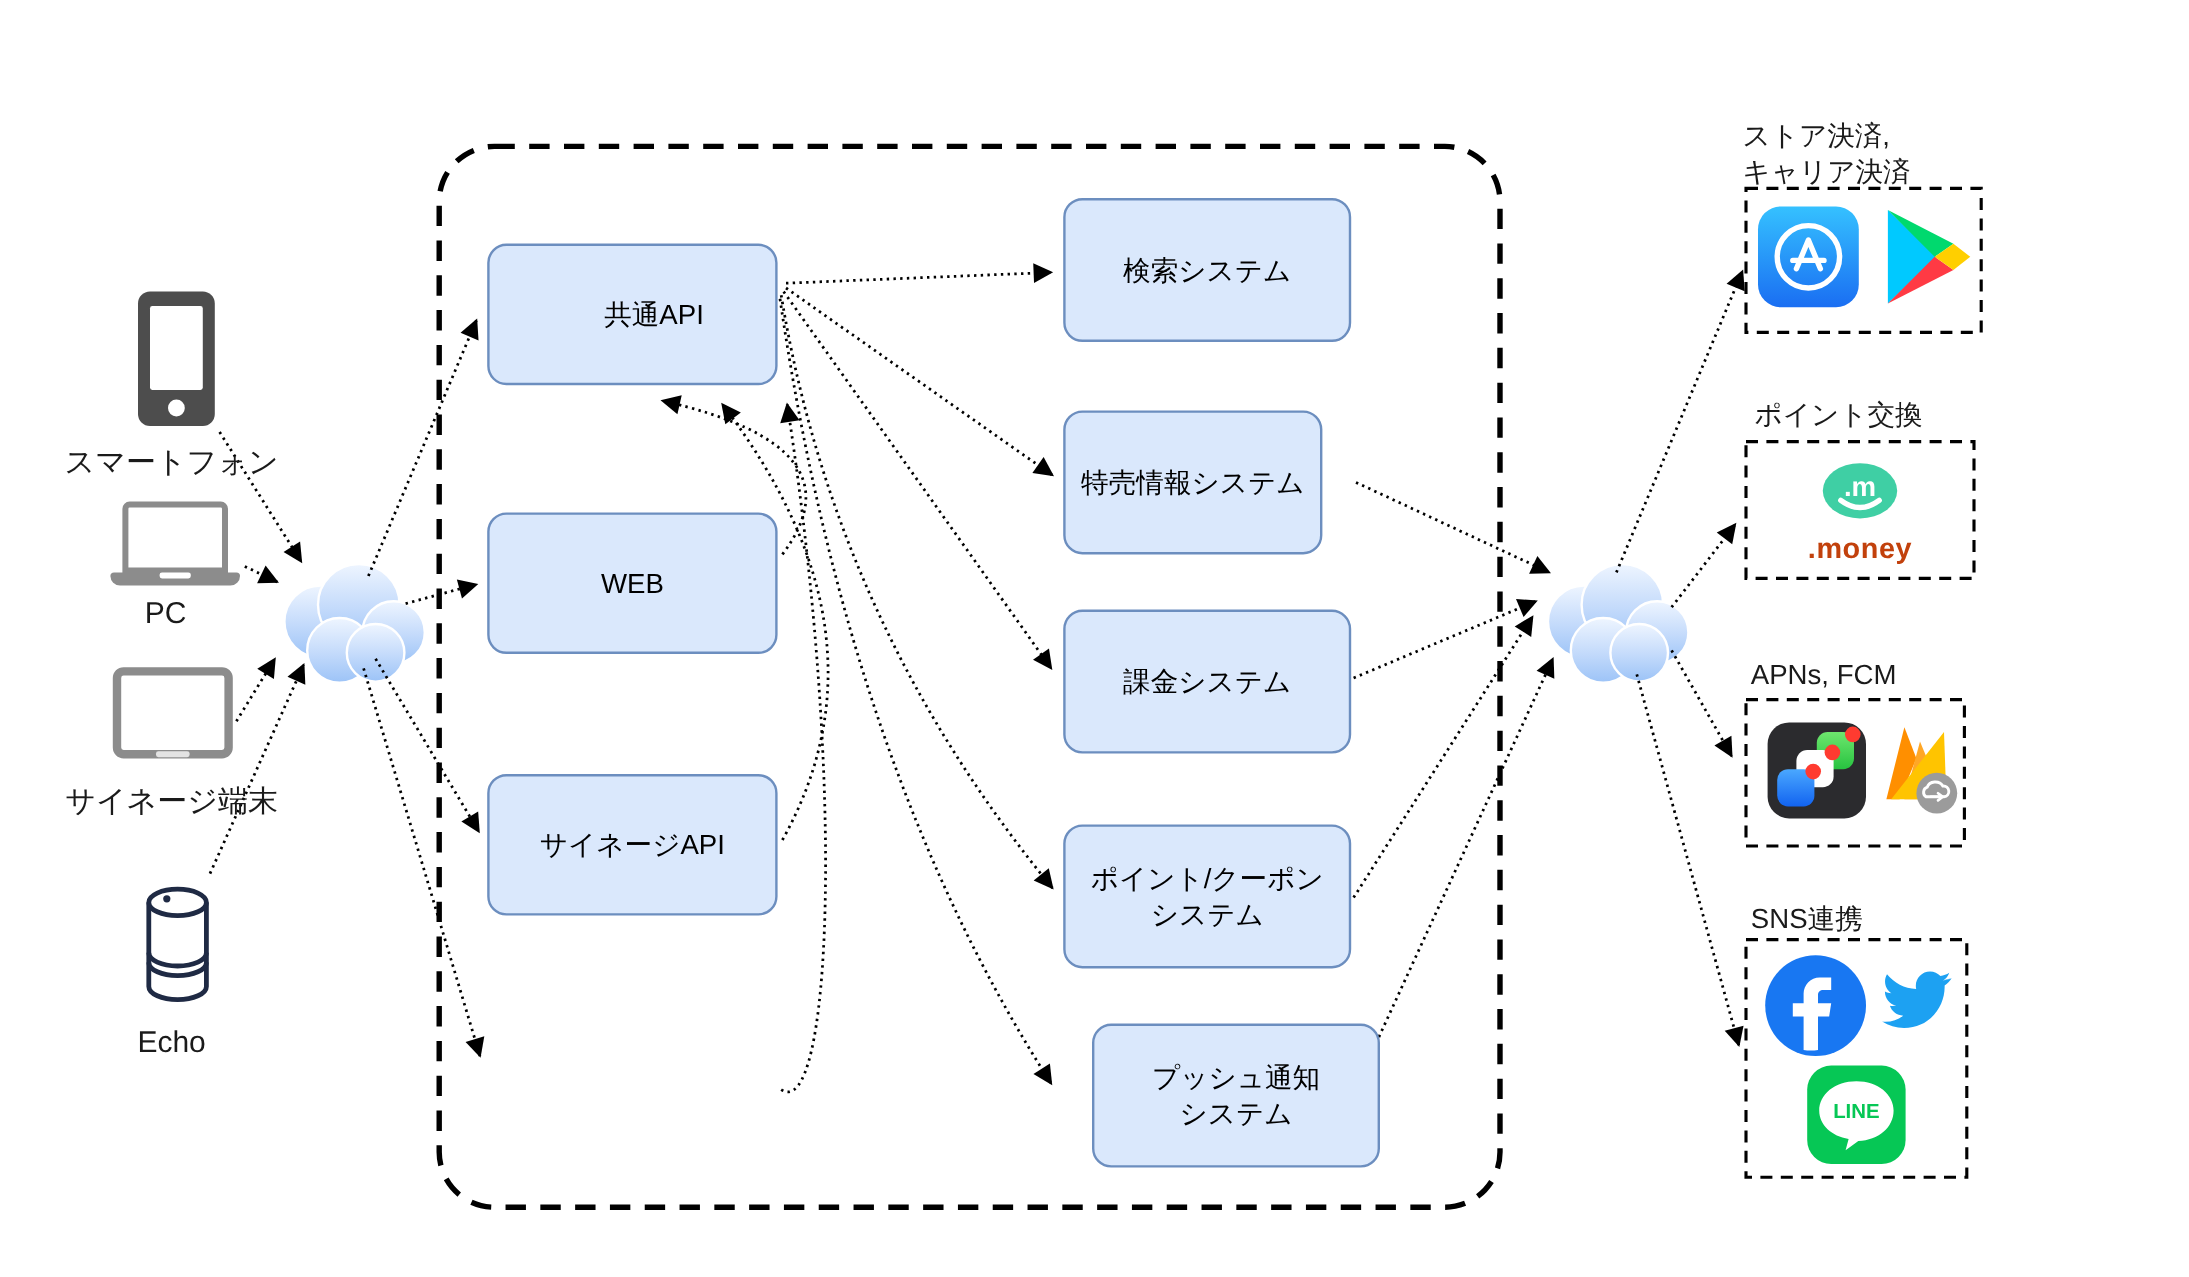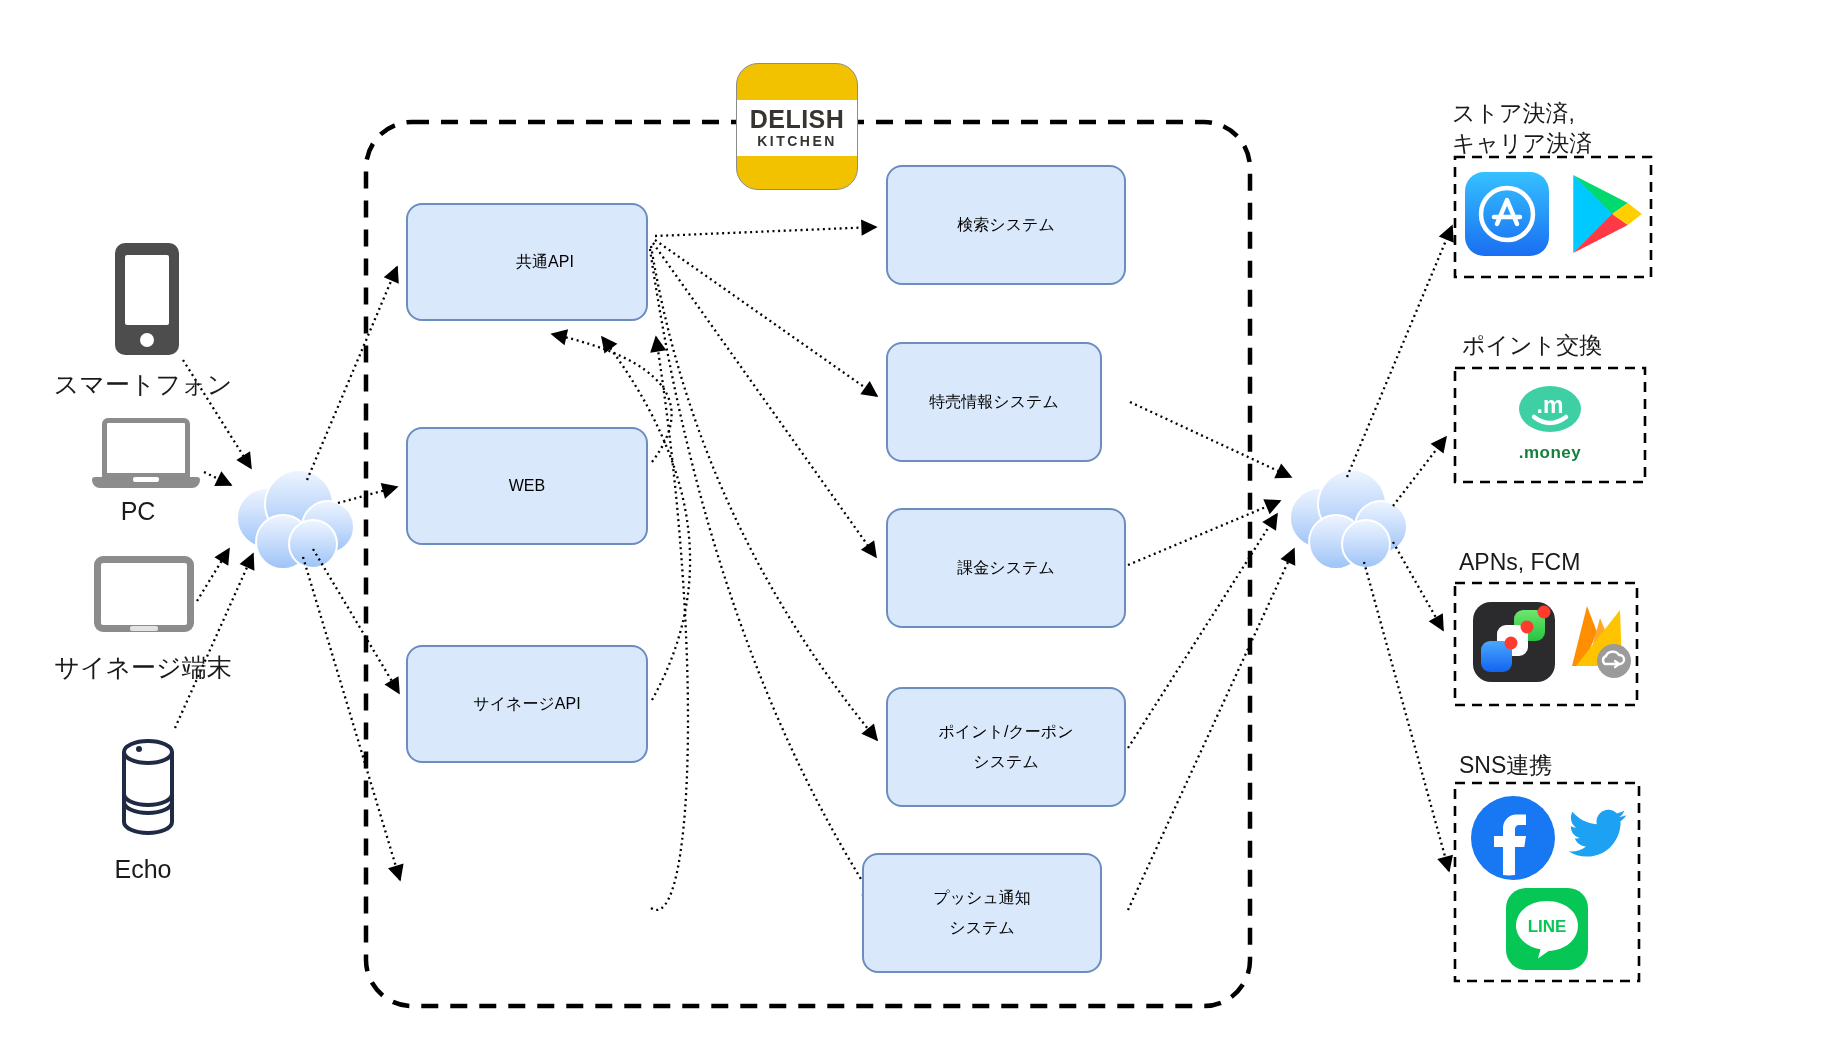--- a/index.html
+++ b/index.html
@@ -18,35 +18,35 @@
   .laptop{position:absolute;left:92px;top:418px;width:108px;height:72px;z-index:2;}
   .laptop .scr{position:absolute;left:10px;top:0;width:78px;height:50px;background:#fff;border:5px solid #8c8c8c;border-radius:6px 6px 0 0;}
   .laptop .base{position:absolute;left:0;bottom:2px;width:108px;height:11px;background:#8c8c8c;border-radius:3px 3px 8px 8px;}
   .laptop .notch{position:absolute;left:50%;bottom:8px;width:26px;height:5px;margin-left:-13px;background:#fff;border-radius:2px;z-index:3;}
   
   .tablet{position:absolute;left:94px;top:556px;width:100px;height:76px;background:#fff;border:7px solid #8c8c8c;border-radius:9px;z-index:2;box-sizing:border-box;}
   .tablet .bar{position:absolute;left:50%;bottom:-6px;width:28px;height:5px;margin-left:-14px;background:#e3e3e3;border-radius:2px;}
   
   .node{position:absolute;width:242px;height:118px;background:#dae8fc;border:2px solid #6c8ebf;border-radius:16px;
         display:flex;flex-direction:column;align-items:center;justify-content:center;
-        font-size:16px;color:#000;z-index:2;line-height:30px;text-align:center;box-sizing:border-box;}
+        font-size:23px;color:#000;z-index:2;line-height:30px;text-align:center;box-sizing:border-box;}
   
   
   .logo{position:absolute;left:736px;top:63px;width:122px;height:127px;background:#f2c200;border:1px solid #8c8c8c;
         border-radius:22px;z-index:3;box-sizing:border-box;overflow:hidden;}
   .logo .band{position:absolute;left:0;right:0;top:36px;height:56px;background:#fff;
         display:flex;flex-direction:column;align-items:center;justify-content:center;}
   .logo .l1{font-size:25px;font-weight:800;letter-spacing:0.5px;color:#38342f;line-height:26px;}
   .logo .l2{font-size:14px;font-weight:800;letter-spacing:2.5px;color:#38342f;line-height:18px;}
   
   .ext-label{position:absolute;z-index:2;font-size:23px;color:#1a1a1a;line-height:30px;}
   .icon{position:absolute;z-index:2;}
   .line-sq{width:82px;height:82px;border-radius:20px;background:#06c755;}
   .money-wrap{width:110px;text-align:center;}
-  .money-name{font-size:17px;font-weight:bold;color:#15803d;margin-top:2px;letter-spacing:0.5px;}
+  .money-name{font-size:24px;font-weight:bold;color:#c2410c;margin-top:2px;letter-spacing:0.5px;}
 </style>
 </head>
 <body>
 
 <div id="stage">
 
   <svg id="wires" width="1824" height="1064" viewBox="0 0 1824 1064">
     <defs>
       <marker id="arr" viewBox="0 0 12 12" refX="10" refY="6" markerWidth="8.5" markerHeight="8.5" orient="auto">
         <path d="M1,1 L11,6 L1,11 z" fill="#000"></path>
@@ -135,26 +135,20 @@
 
   <svg class="abs z2" style="left:118px;top:736px;" width="60" height="102" viewBox="0 0 60 102">
     <path d="M6,16 v70 a24,11 0 0 0 48,0 v-70" fill="#fff" stroke="#1f2a44" stroke-width="4"></path>
     <ellipse cx="30" cy="16" rx="24" ry="11" fill="#fff" stroke="#1f2a44" stroke-width="4"></ellipse>
     <path d="M6,58 a24,11 0 0 0 48,0" fill="none" stroke="#1f2a44" stroke-width="4"></path>
     <path d="M6,66 a24,11 0 0 0 48,0" fill="none" stroke="#1f2a44" stroke-width="4"></path>
     <circle cx="21" cy="13" r="3" fill="#1f2a44"></circle>
   </svg>
   <div class="dev-label" style="left:40px;top:855px;width:206px;">Echo</div>
 
-  <div class="logo">
-    <div class="band">
-      <div class="l1">DELISH</div>
-      <div class="l2">KITCHEN</div>
-    </div>
-  </div>
 
   <div class="node" style="left:406px;top:203px;padding-left:36px;">
     <span>共通API</span>
   </div>
   <div class="node" style="left:406px;top:427px;">
     <span>WEB</span>
   </div>
   <div class="node" style="left:406px;top:645px;">
     <span>サイネージAPI</span>
   </div>
@@ -165,21 +159,21 @@
   <div class="node" style="left:886px;top:342px;width:216px;height:120px;">
     <span>特売情報システム</span>
   </div>
   <div class="node" style="left:886px;top:508px;width:240px;height:120px;text-align:center;">
     <span>課金システム</span>
   </div>
   <div class="node" style="left:886px;top:687px;width:240px;height:120px;">
     <span>ポイント/クーポン</span>
     <span>システム</span>
   </div>
-  <div class="node" style="left:862px;top:853px;width:240px;height:120px;">
+  <div class="node" style="left:910px;top:853px;width:240px;height:120px;">
     <span>プッシュ通知</span>
     <span>システム</span>
   </div>
 
   <div class="ext-label" style="left:1452px;top:98px;">
     <div>ストア決済,</div>
     <div>キャリア決済</div>
   </div>
   <div class="ext-label" style="left:1462px;top:330px;">ポイント交換</div>
   <div class="ext-label" style="left:1459px;top:547px;">APNs, FCM</div>

